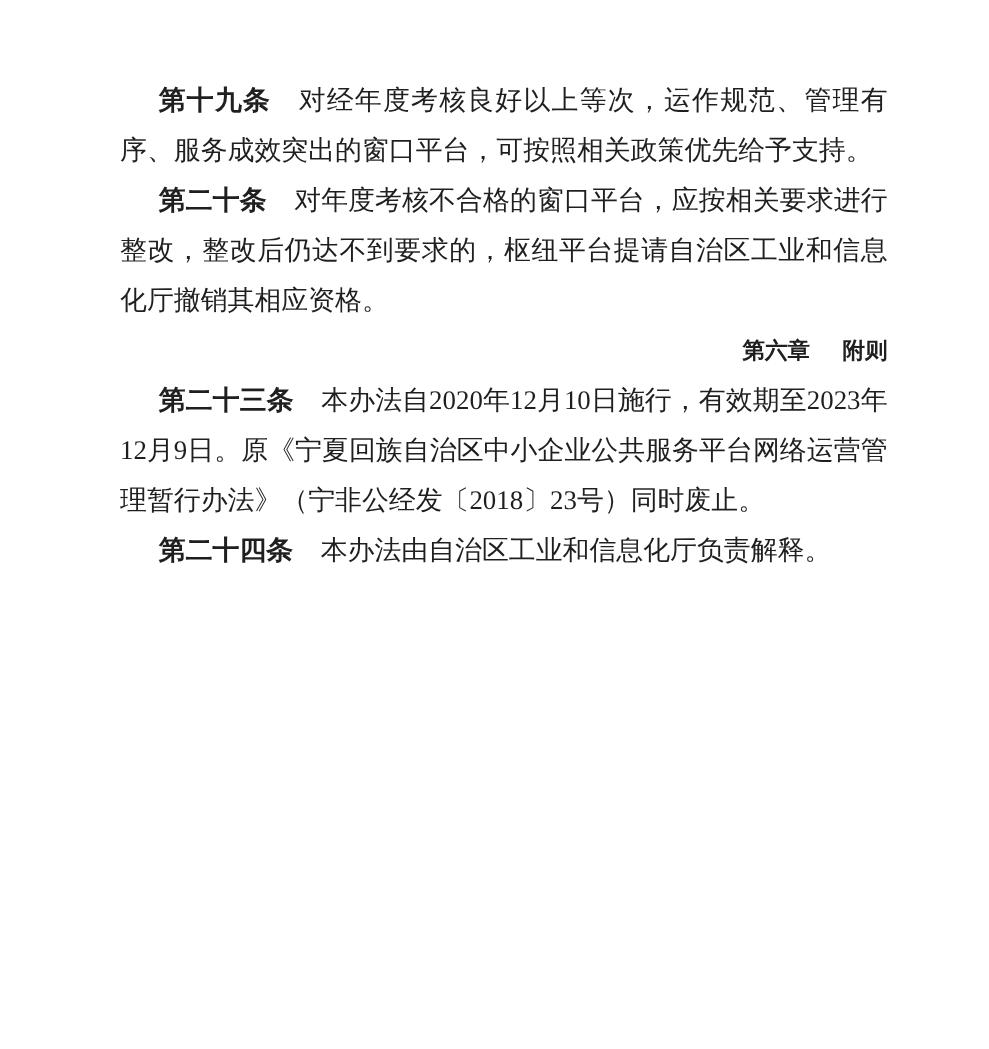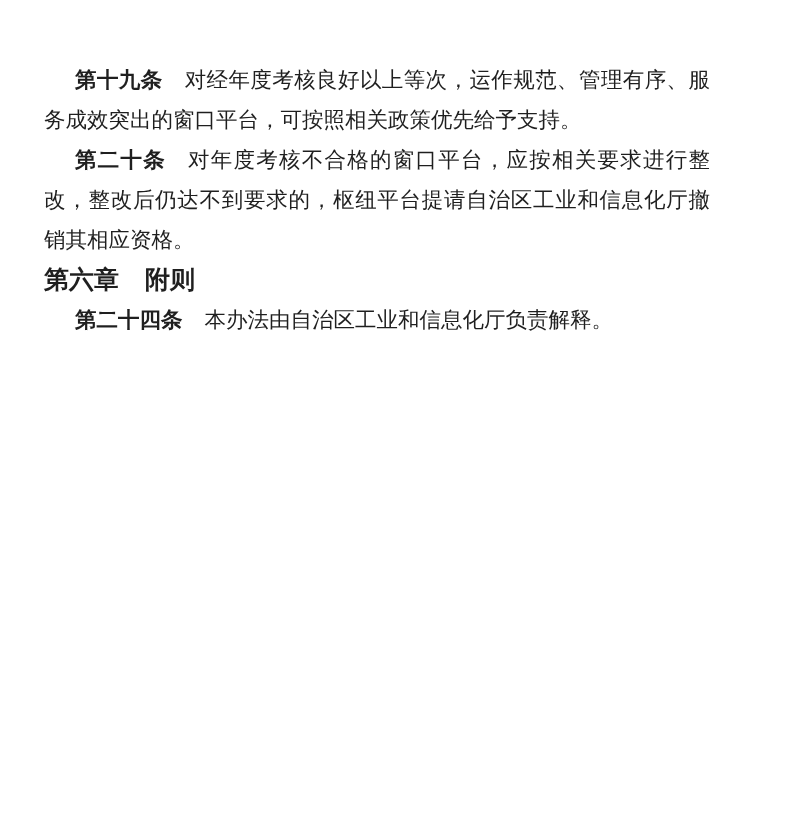--- a/index.html
+++ b/index.html
@@ -9,59 +9,60 @@
   }
   body {
     width: 791px;
     height: 839px;
     overflow: hidden;
   }
   .page {
     box-sizing: border-box;
     width: 791px;
     height: 839px;
-    padding: 60px 81px 0 44px;
+    padding: 60px 81px 0 96px;
     background: #ffffff;
     font-family: "Liberation Serif", "DejaVu Serif", serif;
     font-size: 21.5px;
     line-height: 40px;
     color: #1f1f1f;
   }
   .para {
     margin: 0;
     text-align: justify;
     text-indent: 31px;
     letter-spacing: 0;
   }
   .article-label {
     font-weight: bold;
     margin-right: 22px;
   }
   .chapter {
     margin: 0;
-    text-align: left;
+    text-align: right;
     text-indent: 0;
     font-weight: bold;
-    font-size: 25px;
+    font-size: 18px;
     line-height: 40px;
   }
   .chapter-gap {
     display: inline-block;
     width: 26px;
   }
 </style>
 </head>
 <body>
 
 <div class="page">
 
   <p class="para"><span class="article-label">第十九条</span><span>对经年度考核良好以上等次，运作规范、管理有序、服务成效突出的窗口平台，可按照相关政策优先给予支持。</span></p>
 
   <p class="para"><span class="article-label">第二十条</span><span>对年度考核不合格的窗口平台，应按相关要求进行整改，整改后仍达不到要求的，枢纽平台提请自治区工业和信息化厅撤销其相应资格。</span></p>
 
 
 
   <p class="chapter"><span>第六章</span><span class="chapter-gap"></span><span>附则</span></p>
 
+  <p class="para"><span class="article-label">第二十三条</span><span>本办法自2020年12月10日施行，有效期至2023年12月9日。原《宁夏回族自治区中小企业公共服务平台网络运营管理暂行办法》（宁非公经发〔2018〕23号）同时废止。</span></p>
 
   <p class="para"><span class="article-label">第二十四条</span><span>本办法由自治区工业和信息化厅负责解释。</span></p>
 
 </div>
 
 </body></html>

